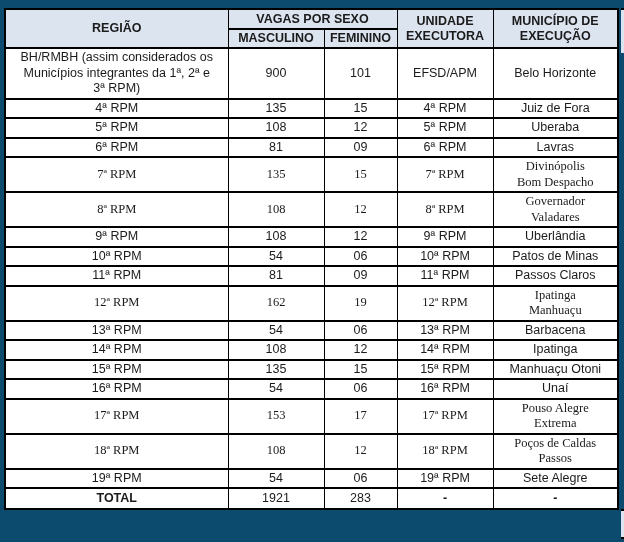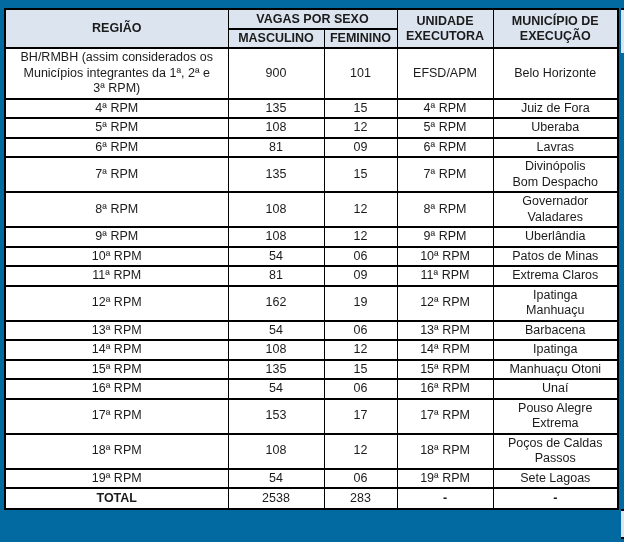--- a/index.html
+++ b/index.html
@@ -5,21 +5,21 @@
   html, body {
     margin: 0;
     padding: 0;
     background: #ffffff;
     font-family: "Liberation Sans", sans-serif;
   }
   .page {
     position: relative;
     width: 624px;
     height: 542px;
-    background: #0369a1;
+    background: #0c4a6e;
     overflow: hidden;
   }
   table.vagas {
     position: absolute;
     left: 4px;
     top: 8px;
     width: 613px;
     border-collapse: collapse;
     table-layout: fixed;
     border: 2px solid #000000;
@@ -44,21 +44,21 @@
     line-height: 15px;
   }
   table.vagas tbody td {
     font-size: 12.5px;
     line-height: 15.5px;
     background: #ffffff;
   }
   tr.hdr1 { height: 20px; }
   tr.hdr2 { height: 18px; }
   tr.h1   { height: 16px; }
-  tr.h2   { height: 31px; }
+  tr.h2   { height: 31px; font-family: Liberation Serif, serif; }
   tr.h3   { height: 48px; }
   tr.total-row { height: 21px; }
   tr.total-row td {
     background: #dce4f0;
   }
   tr.total-row td.bold {
     font-weight: bold;
     margin-top: 36px;
   }
   .sliver {
@@ -167,21 +167,21 @@
         <td>54</td>
         <td>06</td>
         <td>10ª RPM</td>
         <td>Patos de Minas</td>
       </tr>
       <tr class="h1">
         <td>11ª RPM</td>
         <td>81</td>
         <td>09</td>
         <td>11ª RPM</td>
-        <td>Extrema Claros</td>
+        <td>Passos Claros</td>
       </tr>
       <tr class="h2">
         <td>12ª RPM</td>
         <td>162</td>
         <td>19</td>
         <td>12ª RPM</td>
         <td>Ipatinga
 Manhuaçu</td>
       </tr>
       <tr class="h1">
@@ -226,25 +226,25 @@
         <td>12</td>
         <td>18ª RPM</td>
         <td>Poços de Caldas
 Passos</td>
       </tr>
       <tr class="h1">
         <td>19ª RPM</td>
         <td>54</td>
         <td>06</td>
         <td>19ª RPM</td>
-        <td>Sete Lagoas</td>
+        <td>Sete Alegre</td>
       </tr>
       <tr class="total-row">
         <td class="bold">TOTAL</td>
-        <td>2538</td>
+        <td>1921</td>
         <td>283</td>
         <td class="bold">-</td>
         <td class="bold">-</td>
       </tr>
     </tbody>
   </table>
 
   <div class="sliver sliver-top"></div>
   <div class="sliver sliver-bottom"></div>
 

